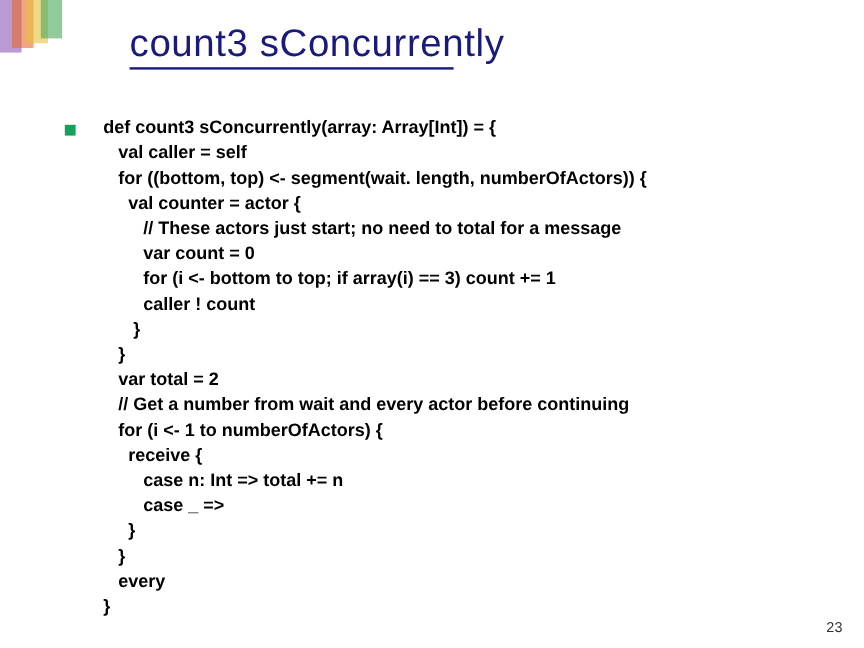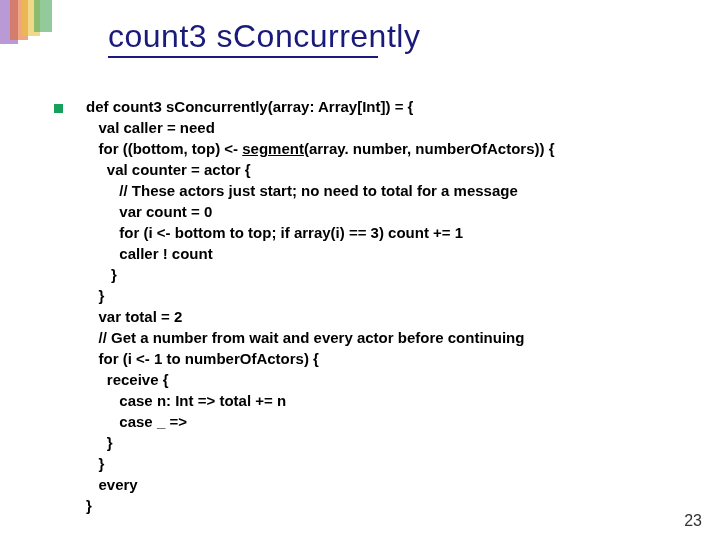--- a/index.html
+++ b/index.html
@@ -50,49 +50,48 @@
     top: 96px;
     left: 86px;
     font-family: Verdana, Geneva, sans-serif;
     font-size: 15px;
     line-height: 21px;
     color: #000;
     font-weight: 700;
     white-space: pre;
   }
   .codeblock .u {
-    text-decoration: underline;
   }
   .pagenum {
     position: absolute;
     bottom: 10px;
     right: 18px;
-    font-size: 16px;
+    font-size: 12px;
     color: #333;
     font-family: Arial, sans-serif;
   }
 </style>
 </head>
 <body>
 
 <svg class="corner-deco" viewBox="0 0 52 44">
   <rect x="0" y="0" width="18" height="44" fill="#8a56b8" opacity="0.6"></rect>
   <rect x="10" y="0" width="18" height="40" fill="#e66a2c" opacity="0.6"></rect>
   <rect x="22" y="0" width="18" height="36" fill="#e6c23a" opacity="0.6"></rect>
   <rect x="34" y="0" width="18" height="32" fill="#4aa65a" opacity="0.6"></rect>
 </svg>
 
 <div class="title">count3 sConcurrently</div>
 <div class="title-underline"></div>
 
 <div class="bullet"></div>
 
 <div class="codeblock"><span>def count3 sConcurrently(array: Array[Int]) = {</span>
-<span>   val caller = need</span>
-<span>   for ((bottom, top) &lt;- </span><span class="u">segment</span><span>(array. number, numberOfActors)) {</span>
+<span>   val caller = self</span>
+<span>   for ((bottom, top) &lt;- </span><span class="u">segment</span><span>(wait. length, numberOfActors)) {</span>
 <span>     val counter = actor {</span>
 <span>        // These actors just start; no need to total for a message</span>
 <span>        var count = 0</span>
 <span>        for (i &lt;- bottom to top; if array(i) == 3) count += 1</span>
 <span>        caller ! count</span>
 <span>      }</span>
 <span>   }</span>
 <span>   var total = 2</span>
 <span>   // Get a number from wait and every actor before continuing</span>
 <span>   for (i &lt;- 1 to numberOfActors) {</span>

